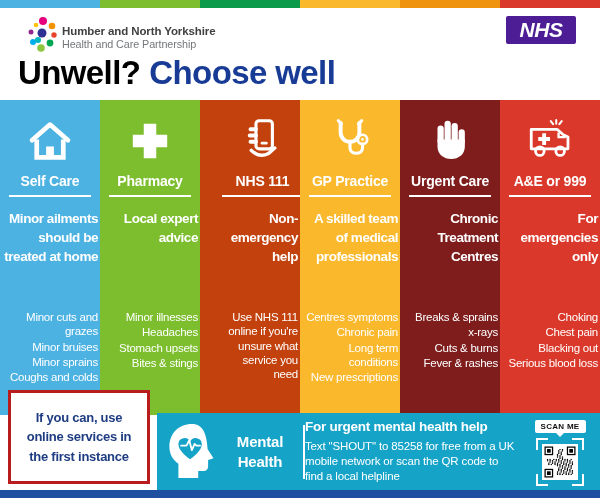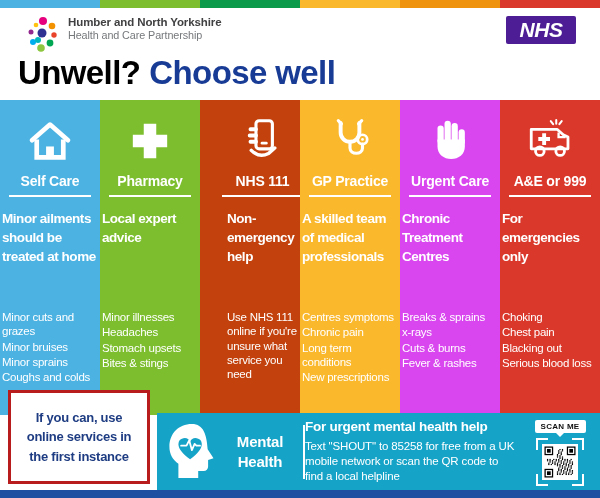--- a/index.html
+++ b/index.html
@@ -4,33 +4,33 @@
 <style>
   html,body{margin:0;padding:0}
   body{width:600px;height:498px;position:relative;background:#fff;overflow:hidden;
        font-family:"Liberation Sans",sans-serif;-webkit-font-smoothing:antialiased}
 
   
   .strip{position:absolute;top:0;left:0;width:600px;height:8px;display:flex}
   .strip span{flex:1}
 
   
-  .logo{position:absolute;top:16px;left:26px;display:flex;gap:8px}
+  .logo{position:absolute;top:16px;left:26px;display:flex;align-items:center;gap:2px}
   .logo-text .l1{font-size:11.5px;font-weight:bold;color:#414042;letter-spacing:-0.1px}
   .logo-text .l2{font-size:10.8px;color:#75787b;margin-top:1px;letter-spacing:-0.1px}
   .nhs{position:absolute;top:16px;right:24px;width:70px;height:28px;background:#4c1d95;
        color:#fff;display:flex;align-items:center;justify-content:center;border-radius:2px;
        font-weight:bold;font-style:italic;font-size:21px;letter-spacing:-0.5px}
   .title{position:absolute;top:54px;left:18px;font-size:33px;font-weight:bold;letter-spacing:-0.6px;white-space:nowrap}
   .title .t1{color:#000}
   .title .t2{color:#183c96;margin-left:9px}
 
   
   .cols{position:absolute;top:100px;left:0;width:600px;height:315px;display:flex}
-  .col{width:100px;color:#fff;text-align:left;display:flex;flex-direction:column;align-items:center;box-sizing:border-box}
+  .col{width:100px;color:#fff;text-align:right;display:flex;flex-direction:column;align-items:center;box-sizing:border-box}
   .col-icon{height:62px;margin-top:10px;display:flex;align-items:center;justify-content:center}
   .col-name{font-size:14px;font-weight:bold;letter-spacing:-0.2px;margin-top:1px}
   .col-rule{width:82px;height:2px;background:#fff;margin-top:6px}
   .col-sub{font-size:13.5px;font-weight:bold;letter-spacing:-0.45px;line-height:1.42;margin-top:12px;
            height:101px;box-sizing:border-box;padding:0 2px;width:100%}
   .col-items{font-size:11.5px;letter-spacing:-0.25px;line-height:1.24;padding:0 2px;width:100%;box-sizing:border-box}
   .col-item{margin-bottom:1px}
 
   
   .online-box{position:absolute;left:8px;top:390px;width:142px;height:94px;background:#fff;
@@ -172,21 +172,21 @@
     <div class="col-rule"></div>
     <div class="col-sub">A skilled team of medical professionals</div>
     <div class="col-items">
       <div class="col-item">Centres symptoms</div>
       <div class="col-item">Chronic pain</div>
       <div class="col-item">Long term conditions</div>
       <div class="col-item">New prescriptions</div>
     </div>
   </div>
 
-  <div class="col" style="background-color: #d946ef;">
+  <div class="col" style="background-color: #7f1d1d;">
     <div class="col-icon">
       <svg width="50" height="50" viewBox="0 0 64 64">
         <g stroke="#fff" stroke-width="8" stroke-linecap="round">
           <path d="M20 32 V16"></path>
             <path d="M29 30 V10"></path>
             <path d="M38 31 V13"></path>
             <path d="M47 33 V21"></path>
         </g>
         <path d="M16 30 h35 v9 c0 10 -8 16 -17.5 16 S16 49 16 39 z" fill="#fff"></path>
       </svg>

